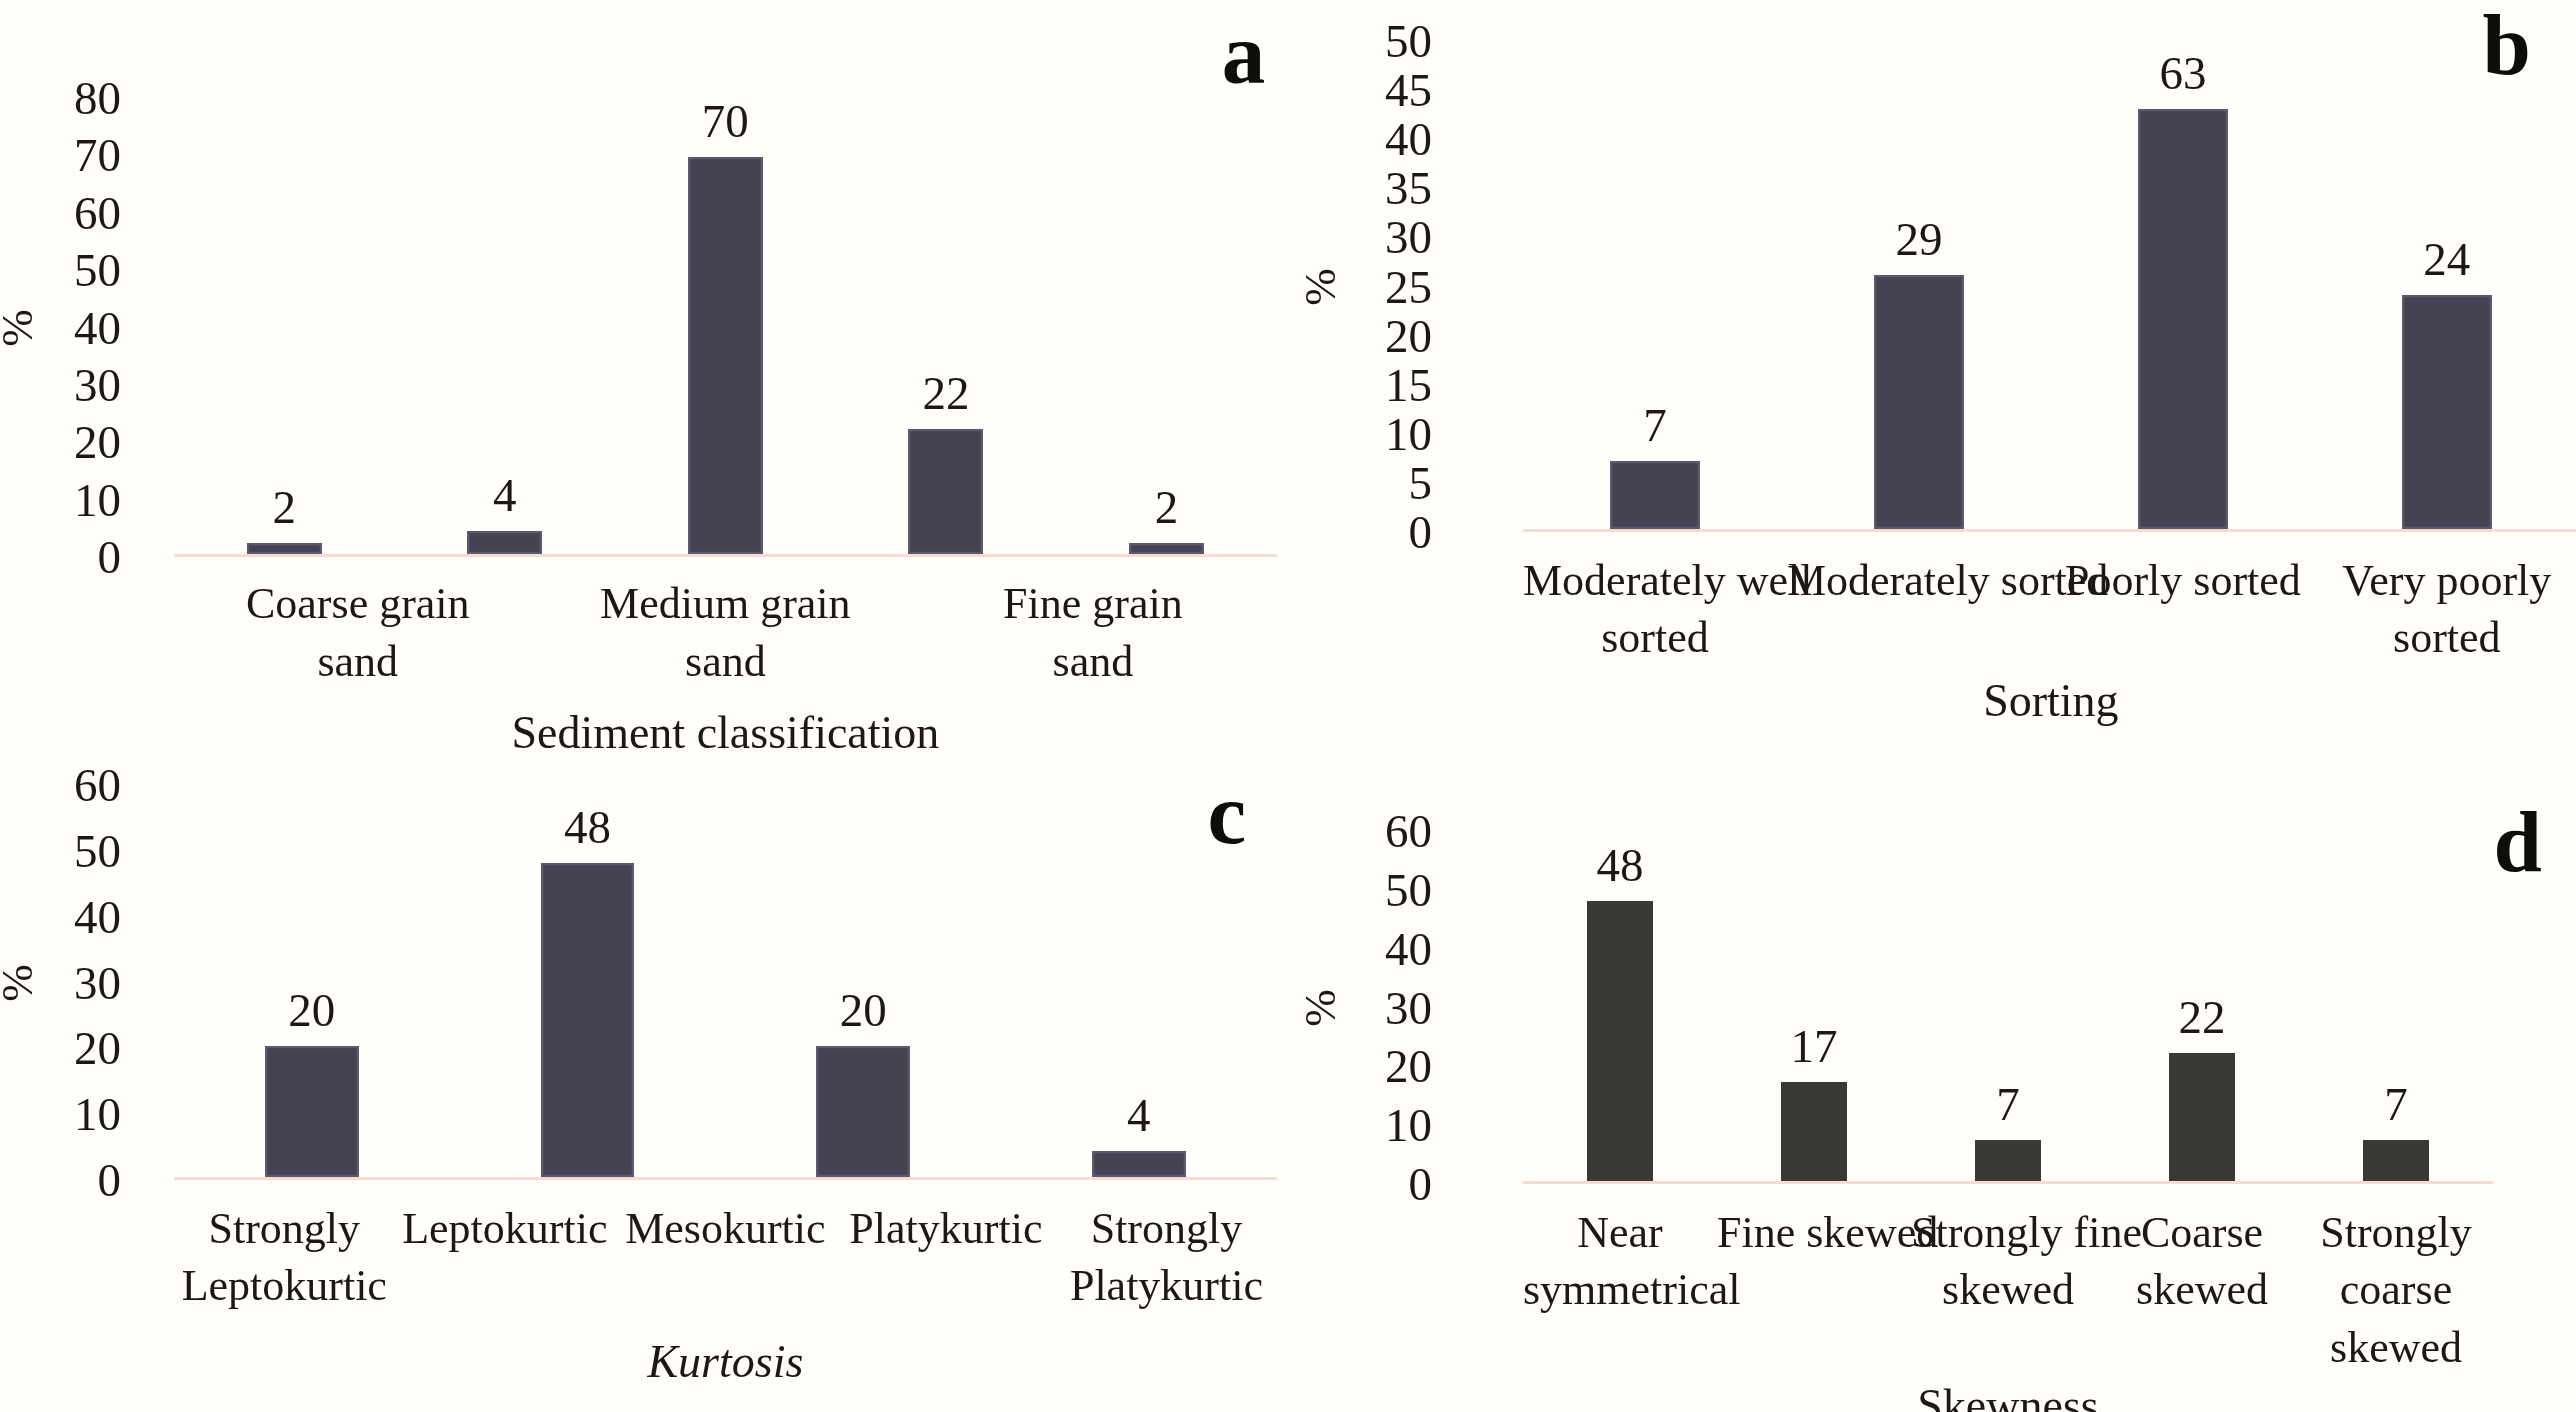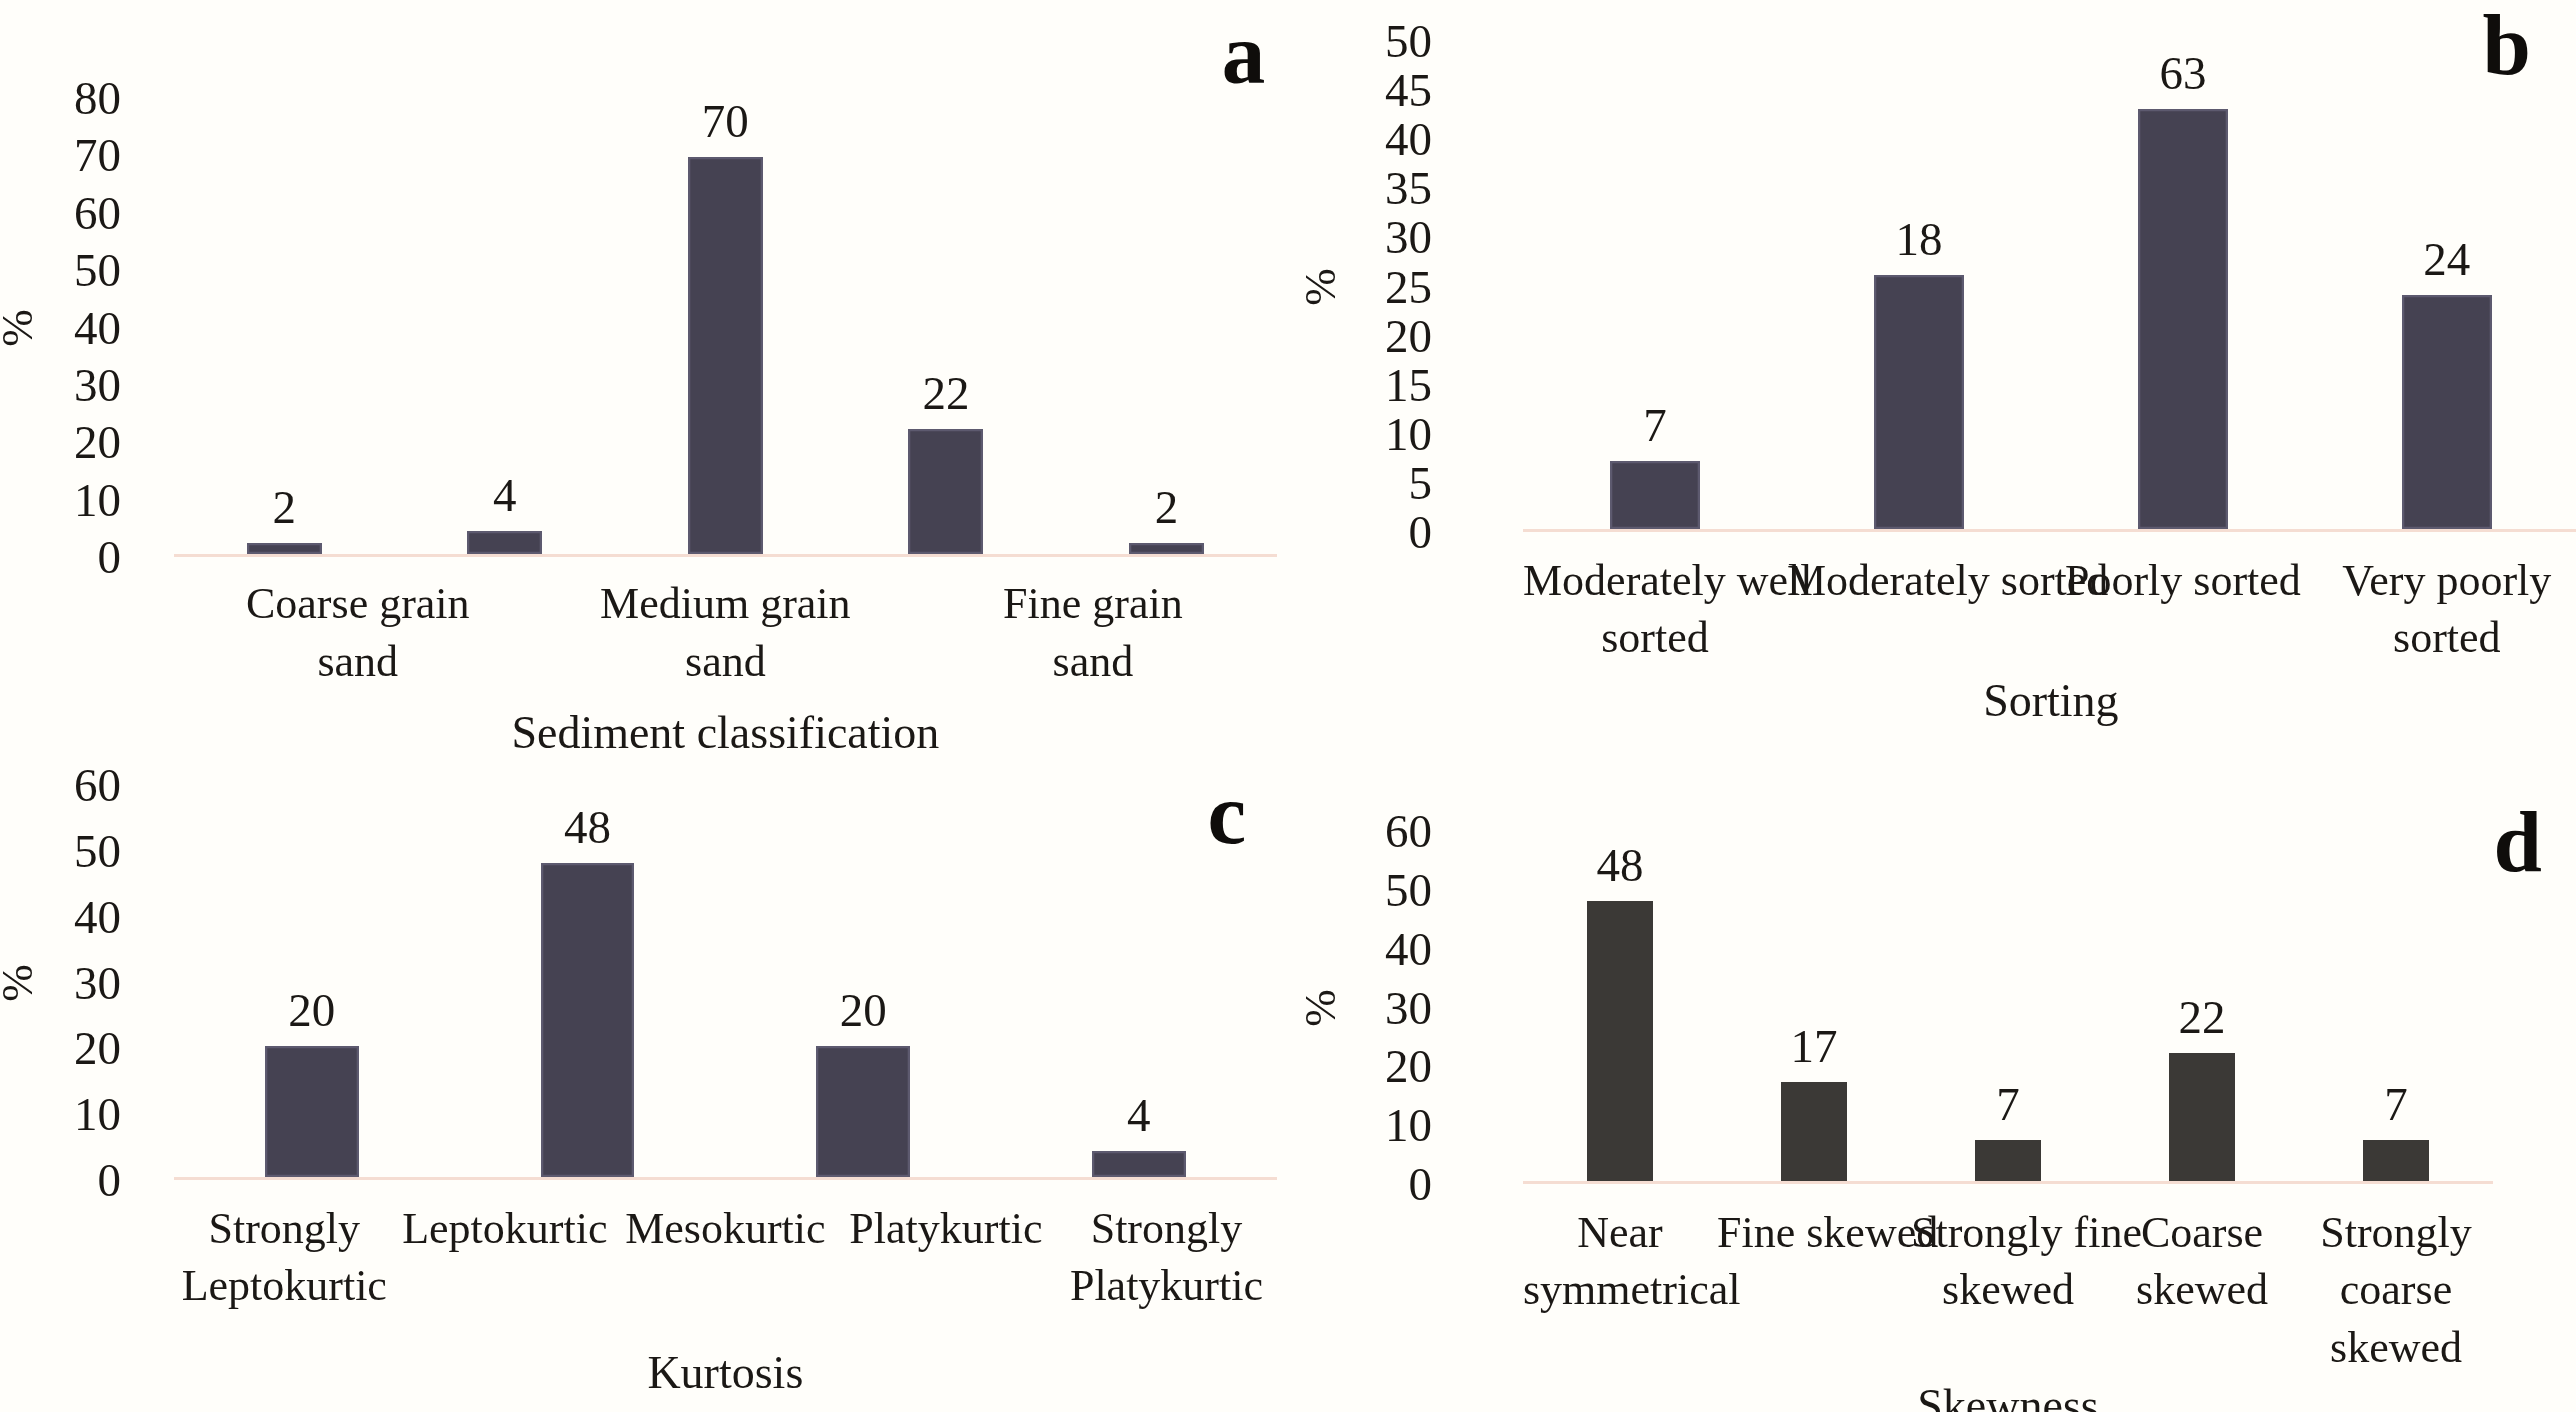--- a/index.html
+++ b/index.html
@@ -131,21 +131,21 @@
           <div class="tick" style="bottom: 80%;">40</div>
           <div class="tick" style="bottom: 90%;">45</div>
           <div class="tick" style="bottom: 100%;">50</div>
         </div>
         <div class="plot">
           <div class="slot">
             <div class="vlabel">7</div>
             <div class="bar purple" style="height: 14%; background: rgb(69, 66, 82);"></div>
           </div>
           <div class="slot">
-            <div class="vlabel">18</div>
+            <div class="vlabel">29</div>
             <div class="bar purple" style="height: 52%; background: rgb(69, 66, 82);"></div>
           </div>
           <div class="slot">
             <div class="vlabel">63</div>
             <div class="bar purple" style="height: 86%; background: rgb(69, 66, 82);"></div>
           </div>
           <div class="slot">
             <div class="vlabel">24</div>
             <div class="bar purple" style="height: 48%; background: rgb(69, 66, 82);"></div>
           </div>
@@ -194,21 +194,21 @@
         </div>
         <div class="cats" style="margin-top: 19.6px; min-height: 115px;">
           <div class="cat">Strongly
 Leptokurtic</div>
           <div class="cat">Leptokurtic</div>
           <div class="cat">Mesokurtic</div>
           <div class="cat">Platykurtic</div>
           <div class="cat">Strongly
 Platykurtic</div>
         </div>
-        <div class="xtitle" style="margin-top: 30px;">Kurtosis</div>
+        <div class="xtitle" style="margin-top: 19px; font-style: italic;">Kurtosis</div>
       </div>
     </div>
     <div class="panel" style="padding: 125px 83px 0px 68px;">
       <div class="letter" style="top: 97px; right: 34px;">d</div>
       <div class="chart" style="grid-template-columns: 76px 1fr; column-gap: 91px; grid-template-rows: 353px auto auto;">
         <div class="ticks">
           <div class="ylabel">%</div>
           <div class="tick" style="bottom: 0%;">0</div>
           <div class="tick" style="bottom: 16.6667%;">10</div>
           <div class="tick" style="bottom: 33.3333%;">20</div>

